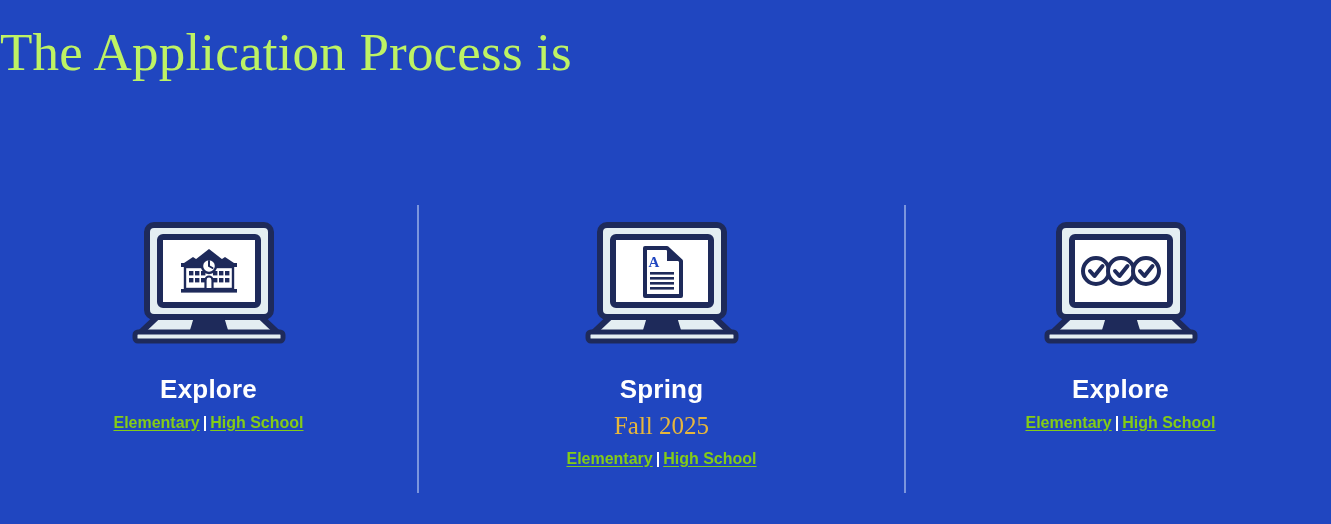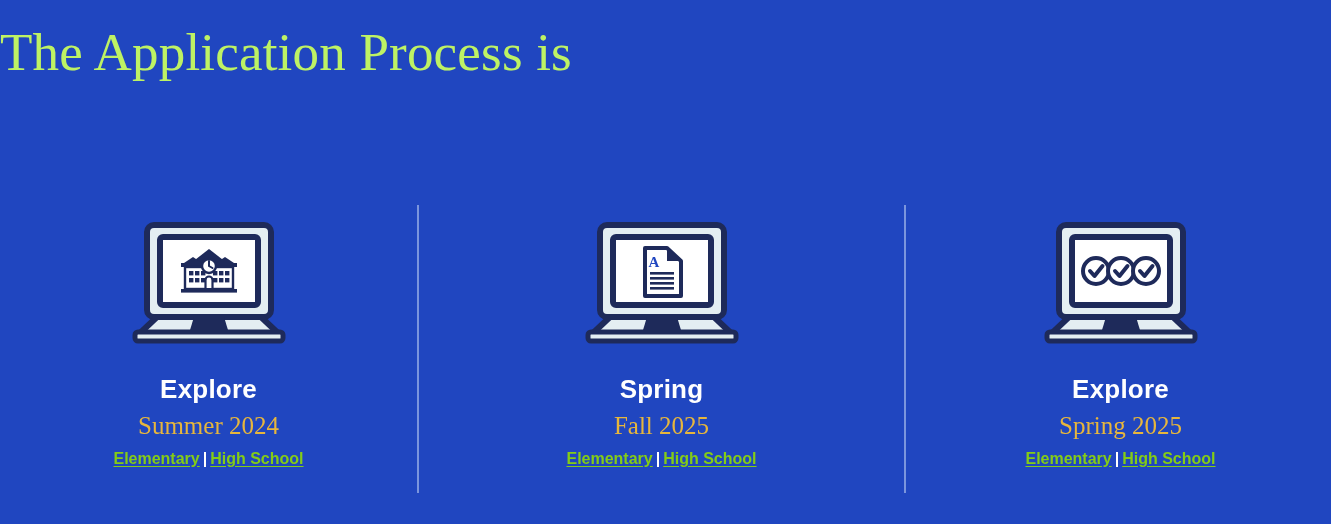--- a/index.html
+++ b/index.html
@@ -173,21 +173,20 @@
           </g>
 
           <path d="M10 112 L28 95 L132 95 L150 112 Z" fill="#e4eef2" stroke="#1e2a5a" stroke-width="6" stroke-linejoin="round"></path>
 
           <path d="M65 95 L95 95 L99 108 L61 108 Z" fill="#1e2a5a"></path>
 
           <rect x="6" y="110" width="148" height="9" rx="3" fill="#e4eef2" stroke="#1e2a5a" stroke-width="5"></rect>
         </svg>
       </div>
       <div class="phase-title">Explore</div>
-      <div class="phase-term">Summer 2024</div>
       <div class="phase-links">
         <a href="#">Elementary</a><span class="sep">|</span><a href="#">High School</a>
       </div>
     </div>
 
     <div class="divider"></div>
 
     <div class="phase mid">
       <div class="laptop-wrap">
         <svg class="laptop-svg" viewBox="0 0 160 122" xmlns="http://www.w3.org/2000/svg">
@@ -236,20 +235,19 @@
           <g>
             <circle cx="105" cy="49" r="13" fill="#ffffff" stroke="#1e2a5a" stroke-width="4"></circle>
             <path d="M99 49 L103.5 54 L111.5 44" fill="none" stroke="#1e2a5a" stroke-width="4" stroke-linecap="round" stroke-linejoin="round"></path>
           </g>
           <path d="M10 112 L28 95 L132 95 L150 112 Z" fill="#e4eef2" stroke="#1e2a5a" stroke-width="6" stroke-linejoin="round"></path>
           <path d="M65 95 L95 95 L99 108 L61 108 Z" fill="#1e2a5a"></path>
           <rect x="6" y="110" width="148" height="9" rx="3" fill="#e4eef2" stroke="#1e2a5a" stroke-width="5"></rect>
         </svg>
       </div>
       <div class="phase-title">Explore</div>
-      <div class="phase-term">Spring 2025</div>
       <div class="phase-links">
         <a href="#">Elementary</a><span class="sep">|</span><a href="#">High School</a>
       </div>
     </div>
 
   </div>
 </div>
 
 </body></html>

